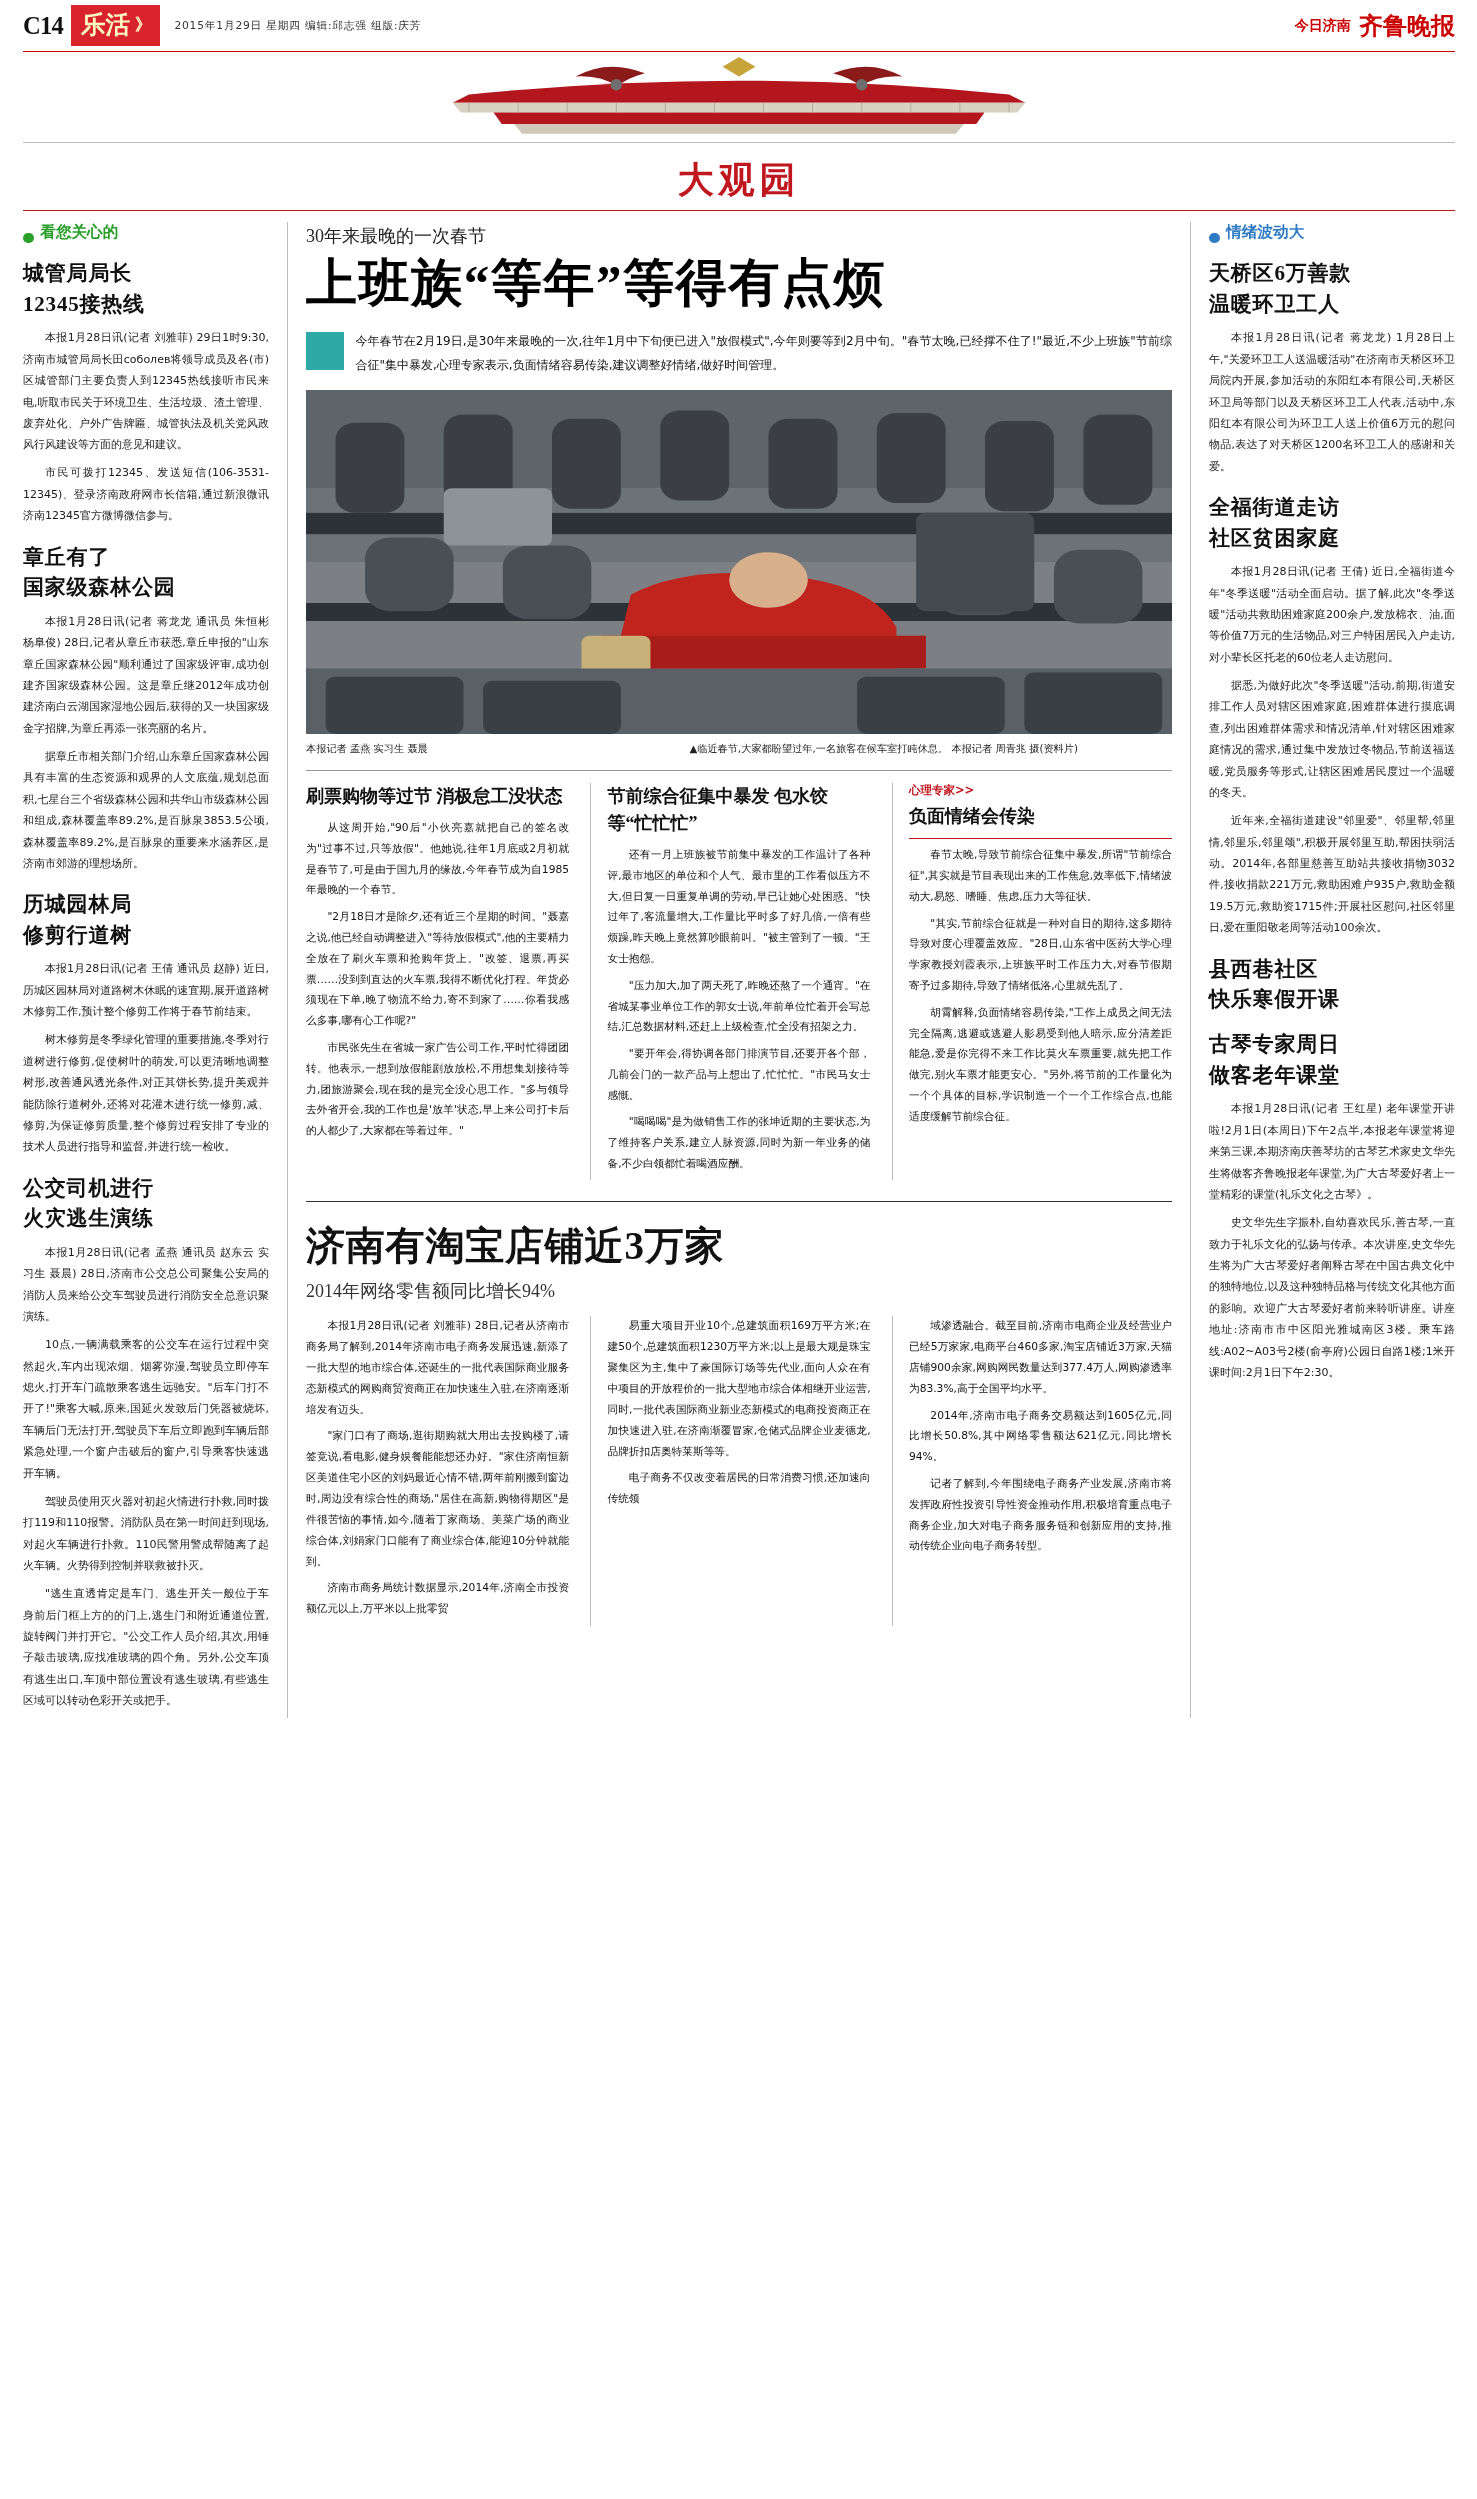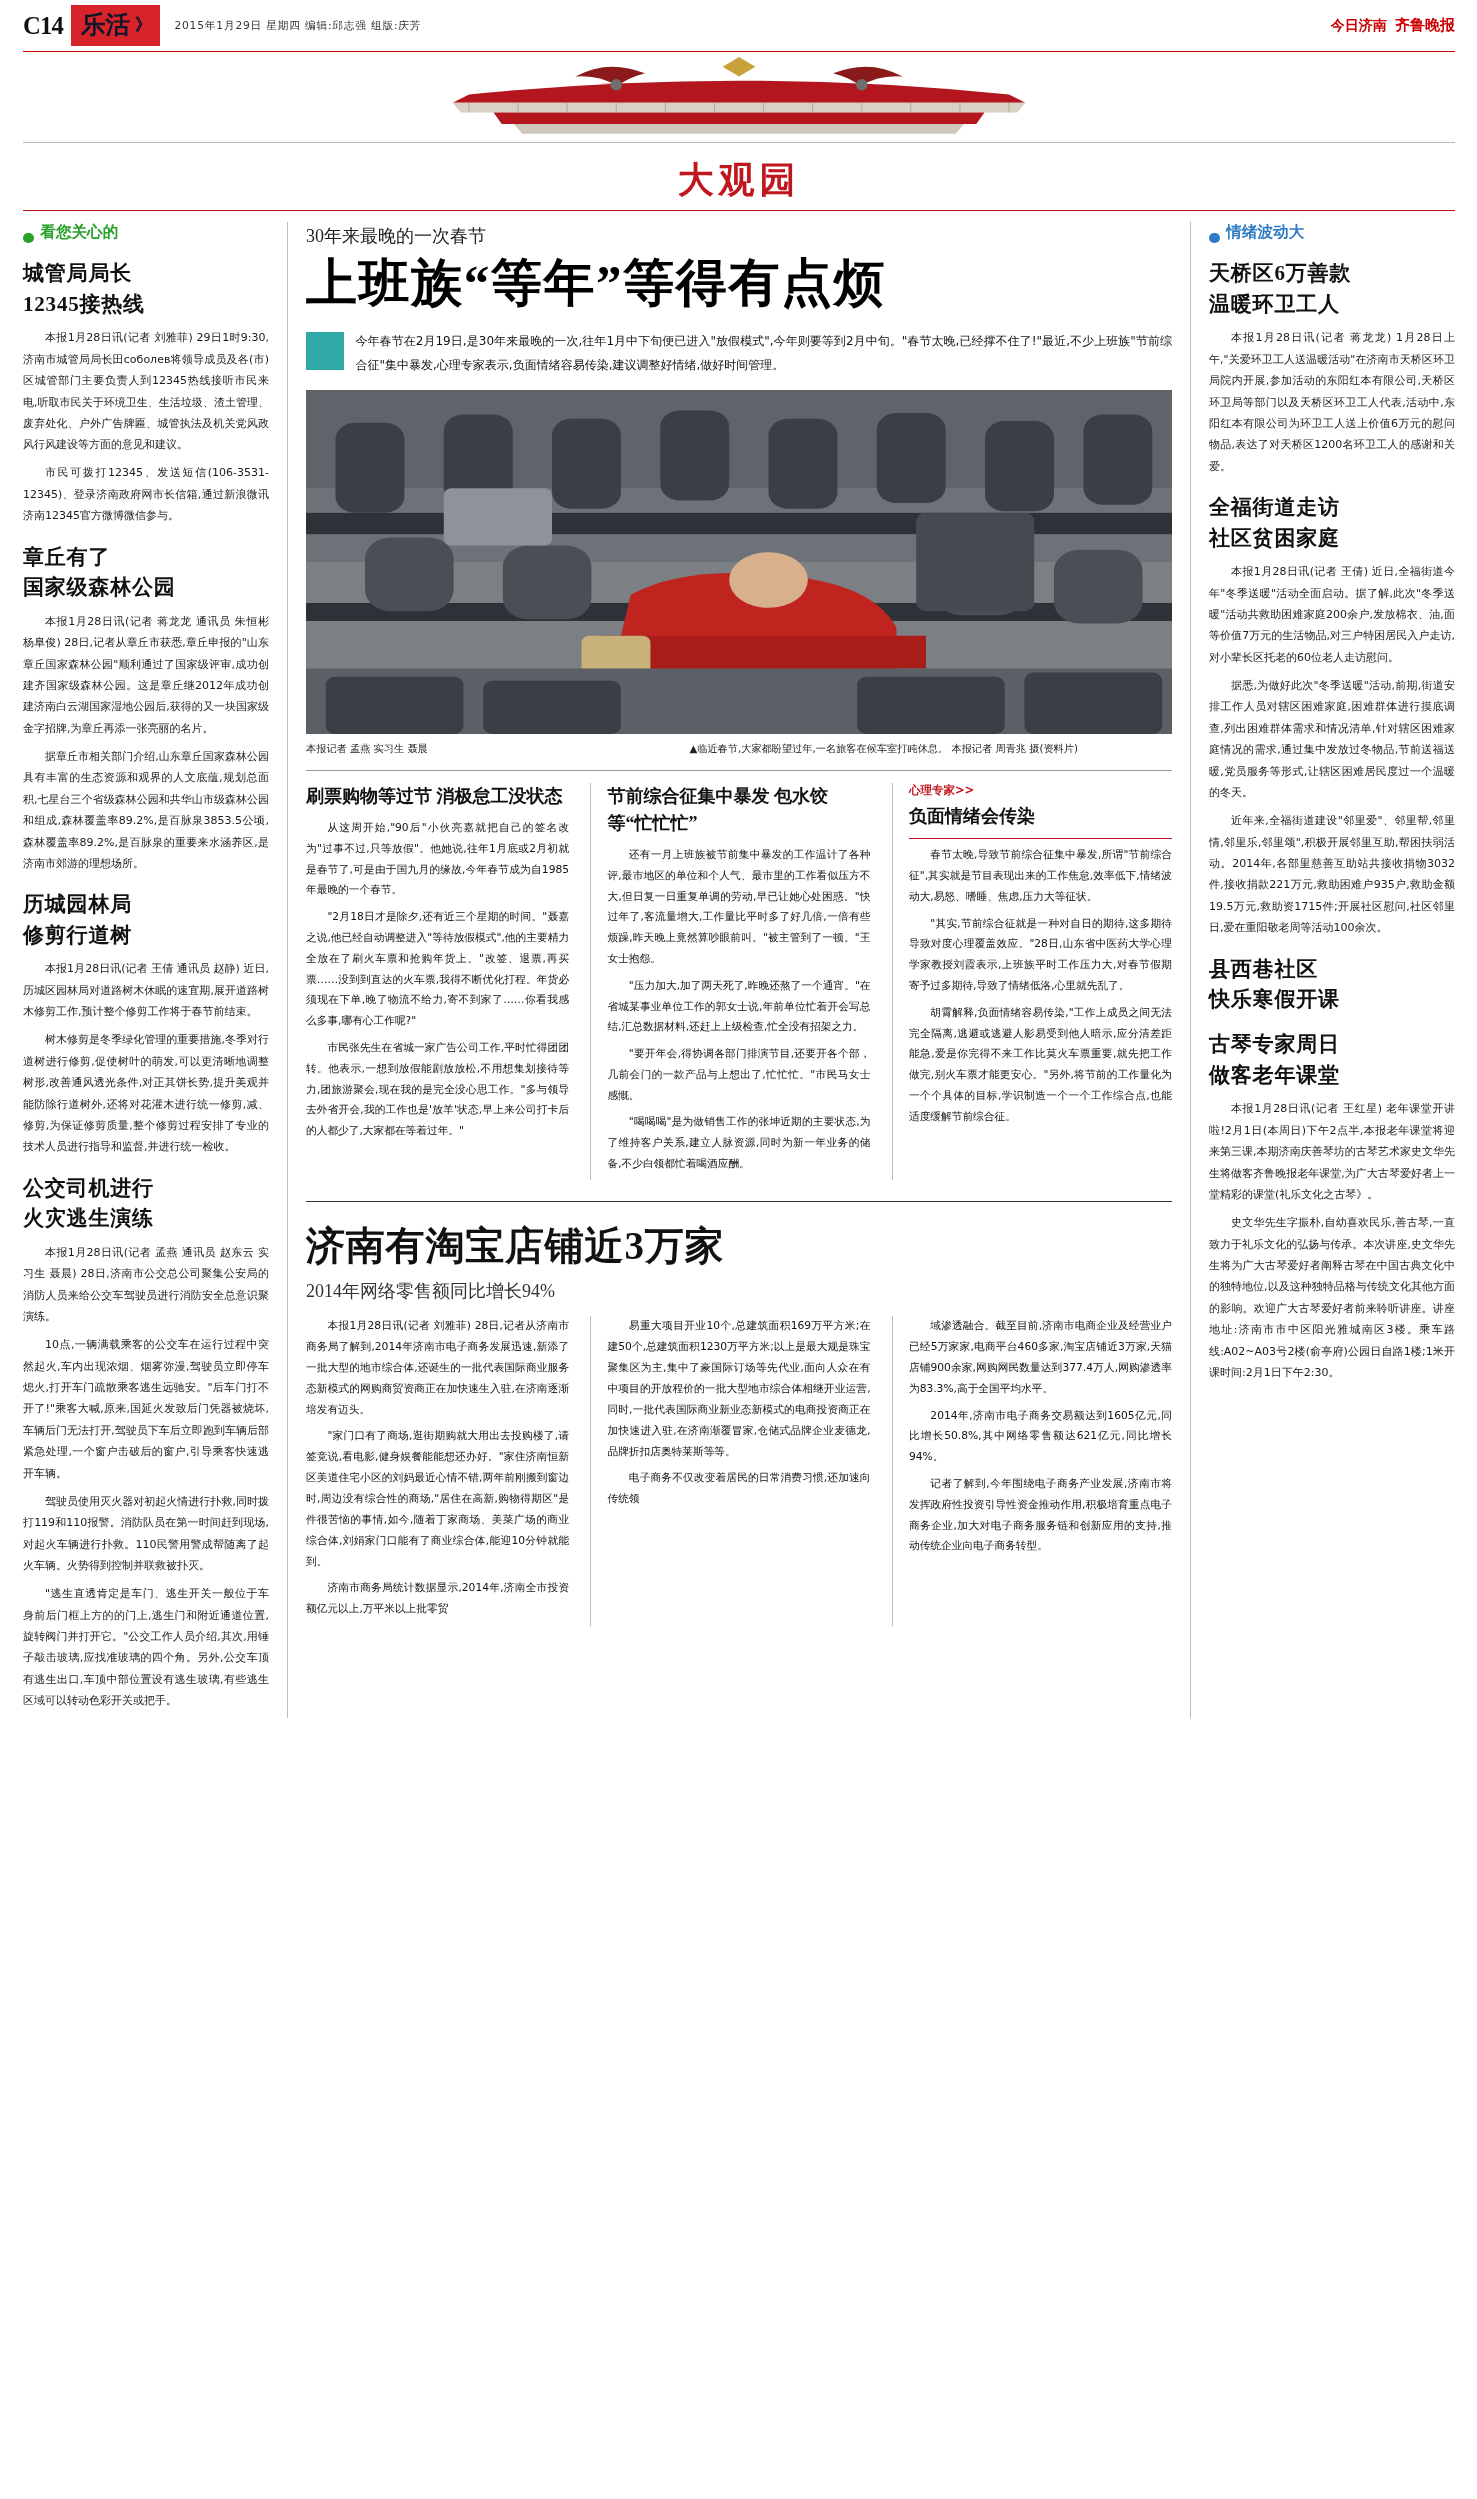--- a/index.html
+++ b/index.html
@@ -2,26 +2,26 @@
 <html style="font-size:13px"><head>
 <meta charset="utf-8">
 <style>
   html,body{margin:0;padding:0;background:#ffffff;}
   body{width:1478px;height:2500px;font-family:"DejaVu Sans","Liberation Sans",sans-serif;color:#111;position:relative;overflow:hidden;}
   .page{position:relative;width:1478px;height:1892px;box-sizing:border-box;padding:0 23px;}
 
   
   .masthead{display:flex;align-items:center;height:51px;border-bottom:1.6px solid #c00;position:relative;}
   .pagenum{font-size:24.6px;font-weight:bold;letter-spacing:-0.8px;color:#111;font-family:"Liberation Serif",serif;padding-right:8.2px;}
-  .section-flag{background:#d8232a;color:#0f172a;font-size:24.6px;font-weight:bold;padding:3.3px 8.2px 4.9px 9.8px;display:flex;align-items:center;gap:4.9px;}
+  .section-flag{background:#d8232a;color:#fef9c3;font-size:24.6px;font-weight:bold;padding:3.3px 8.2px 4.9px 9.8px;display:flex;align-items:center;gap:4.9px;}
   .section-flag .arrows{font-size:16.4px;}
   .mast-meta{font-size:10.7px;color:#333;margin-left:14.8px;letter-spacing:0.8px;}
   .mast-right{margin-left:auto;display:flex;align-items:center;gap:8.2px;}
   .mast-right .today{font-size:14px;color:#c00;font-weight:bold;}
-  .mast-right .paper{font-size:15px;color:#c00;font-weight:bold;font-family:"Liberation Serif",serif;}
+  .mast-right .paper{font-size:24px;color:#c00;font-weight:bold;font-family:"Liberation Serif",serif;}
 
   
   .ornament{height:90px;position:relative;overflow:hidden;border-bottom:0.8px solid #bbb;}
   .ornament svg{position:absolute;left:50%;transform:translateX(-50%);top:0;}
   .banner-title{text-align:center;margin:13px 0 4.9px;}
   .banner-title .cn{font-family:Liberation Mono, monospace;font-size:36px;color:#c0161d;font-weight:bold;letter-spacing:4.9px;position:relative;display:inline-block;padding:0 8.2px;}
   .rule-red{border-bottom:1.6px solid #c0161d;width:100%;margin-top:4.9px;}
 
   
   .cols{display:flex;gap:18px;margin-top:11.5px;}

